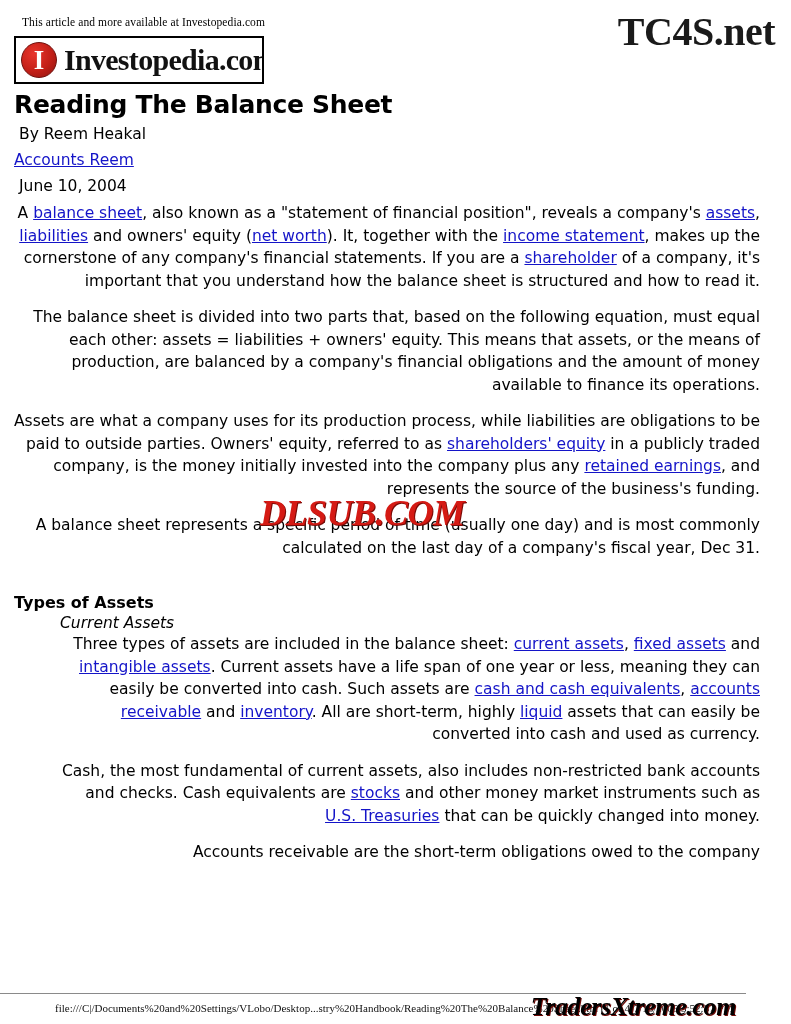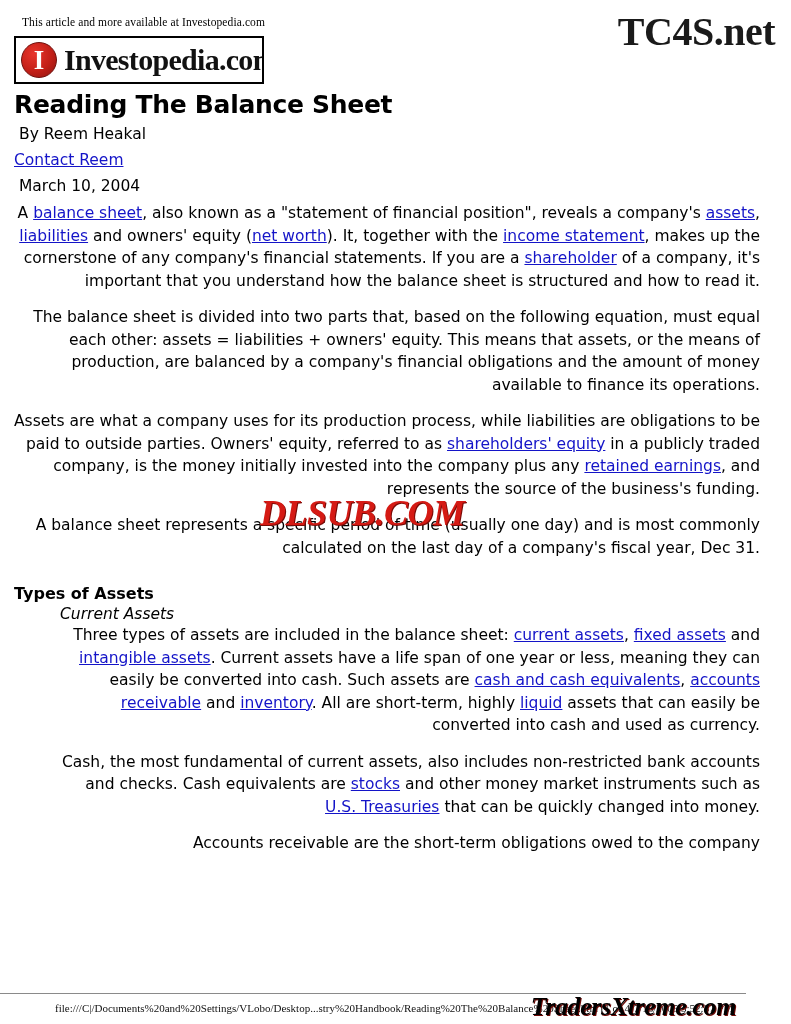--- a/index.html
+++ b/index.html
@@ -115,21 +115,21 @@
   }
   .gap-before {
     margin-top: 22px;
   }
   h2.section {
     font-size: 16px;
     font-weight: bold;
     margin: 20px 0 2px 0;
   }
   h2.section.types {
-    margin-top: 25px;
+    margin-top: 34px;
   }
   .indent {
     margin-left: 46px;
     width: 700px;
   }
   h3.sub {
     font-size: 15.5px;
     font-style: italic;
     font-weight: normal;
     margin: 0 0 1px 0;
@@ -189,22 +189,22 @@
 
   <div class="logo-box">
     <div class="logo-mark">I</div>
     <div class="logo-text">Investopedia.com</div>
   </div>
 
   <div class="doc">
 
     <h1 class="title">Reading The Balance Sheet</h1>
     <p class="byline">By Reem Heakal</p>
-    <div class="contact"><a class="link">Contact Reem</a></div>
-    <p class="date">March 10, 2004</p>
+    <div class="contact"><a class="link">Accounts Reem</a></div>
+    <p class="date">June 10, 2004</p>
 
     <p class="body gap-before"><span>A </span><a class="link">balance sheet</a><span>, also known as a "statement of financial position", reveals a company's </span><a class="link">assets</a><span>, </span><a class="link">liabilities</a><span> and owners' equity (</span><a class="link">net worth</a><span>). It, together with the </span><a class="link">income statement</a><span>, makes up the cornerstone of any company's financial statements. If you are a </span><a class="link">shareholder</a><span> of a company, it's important that you understand how the balance sheet is structured and how to read it.</span></p>
 
     <p class="body">The balance sheet is divided into two parts that, based on the following equation, must equal each other: assets = liabilities + owners' equity. This means that assets, or the means of production, are balanced by a company's financial obligations and the amount of money available to finance its operations.</p>
 
     <p class="body"><span>Assets are what a company uses for its production process, while liabilities are obligations to be paid to outside parties. Owners' equity, referred to as </span><a class="link">shareholders' equity</a><span> in a publicly traded company, is the money initially invested into the company plus any </span><a class="link">retained earnings</a><span>, and represents the source of the business's funding.</span></p>
 
     <p class="body">A balance sheet represents a specific period of time (usually one day) and is most commonly calculated on the last day of a company's fiscal year, Dec 31.</p>
 
     <h2 class="section types">Types of Assets</h2>

